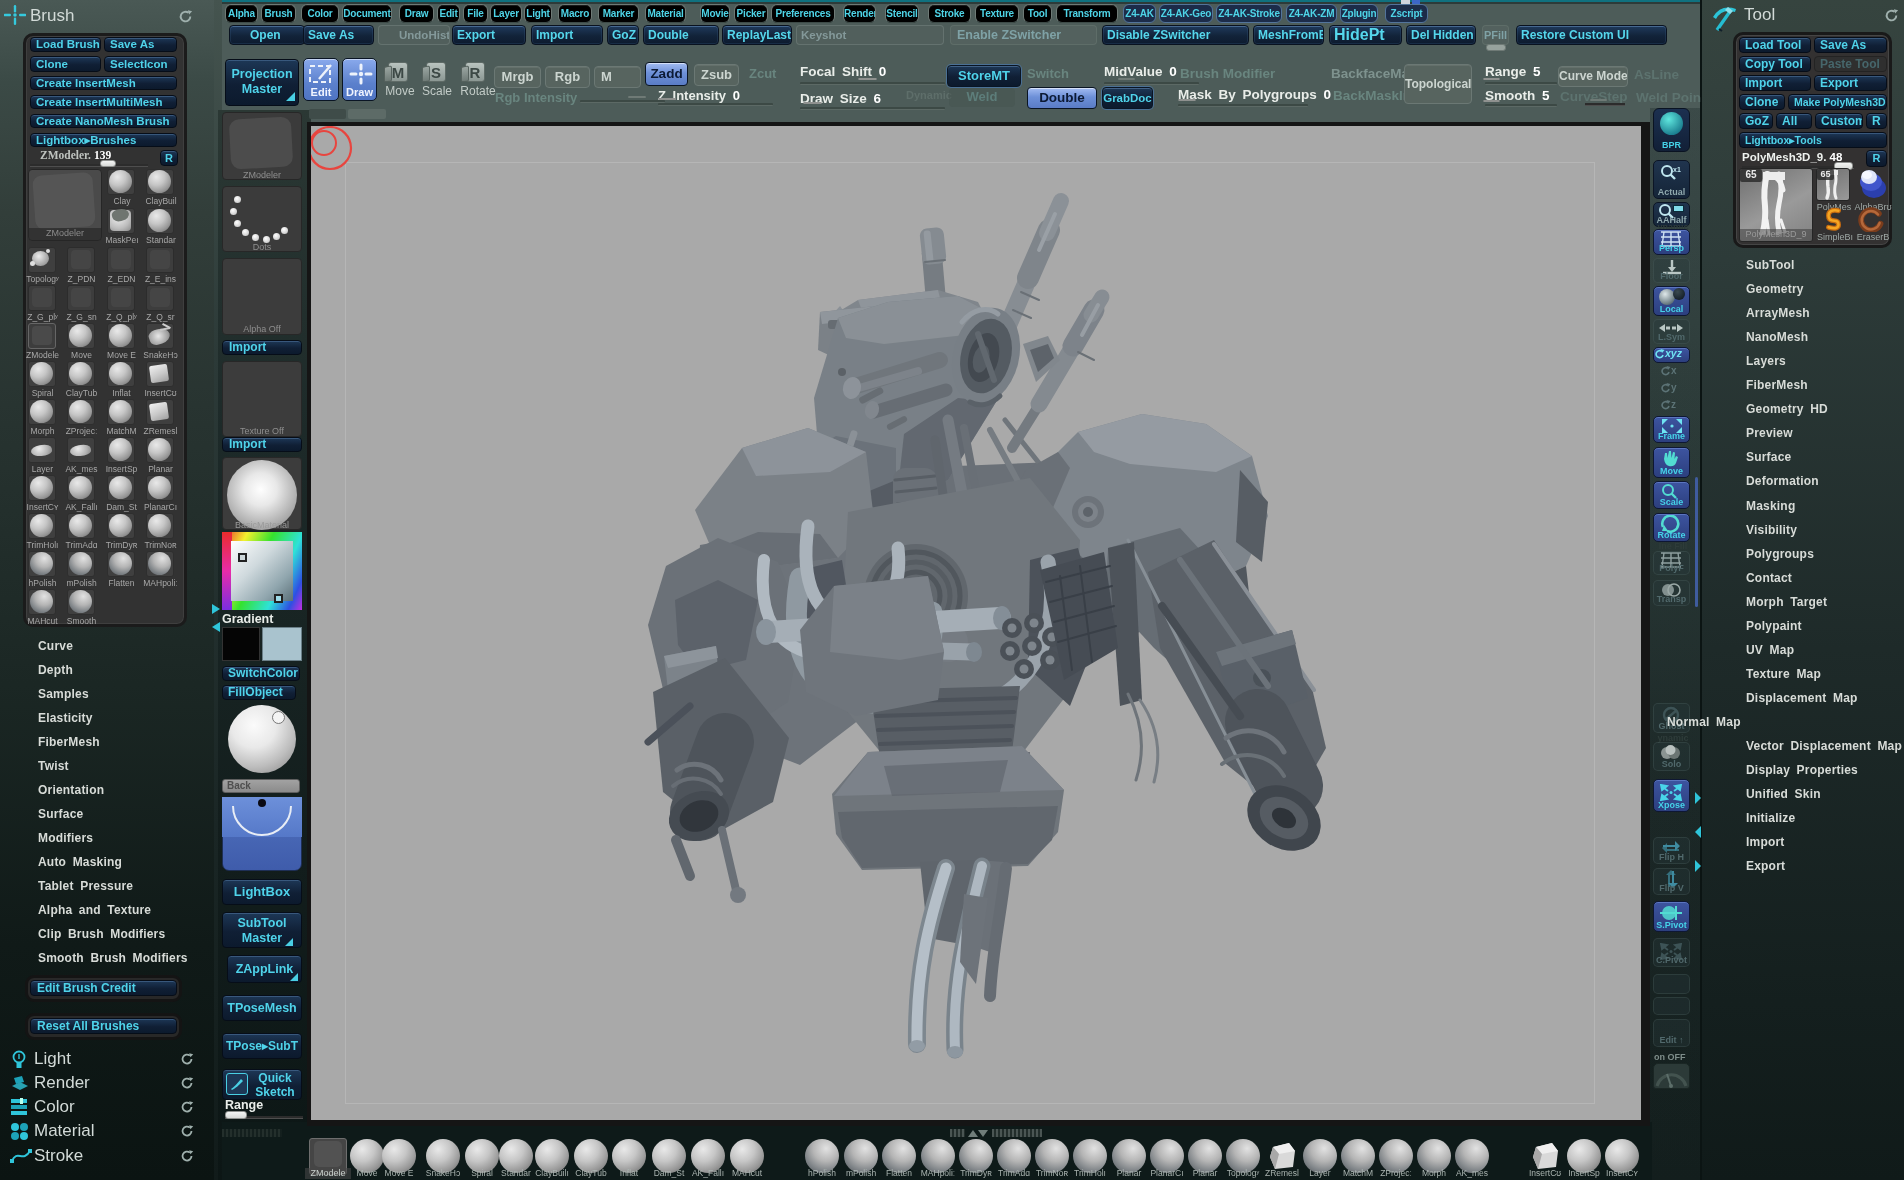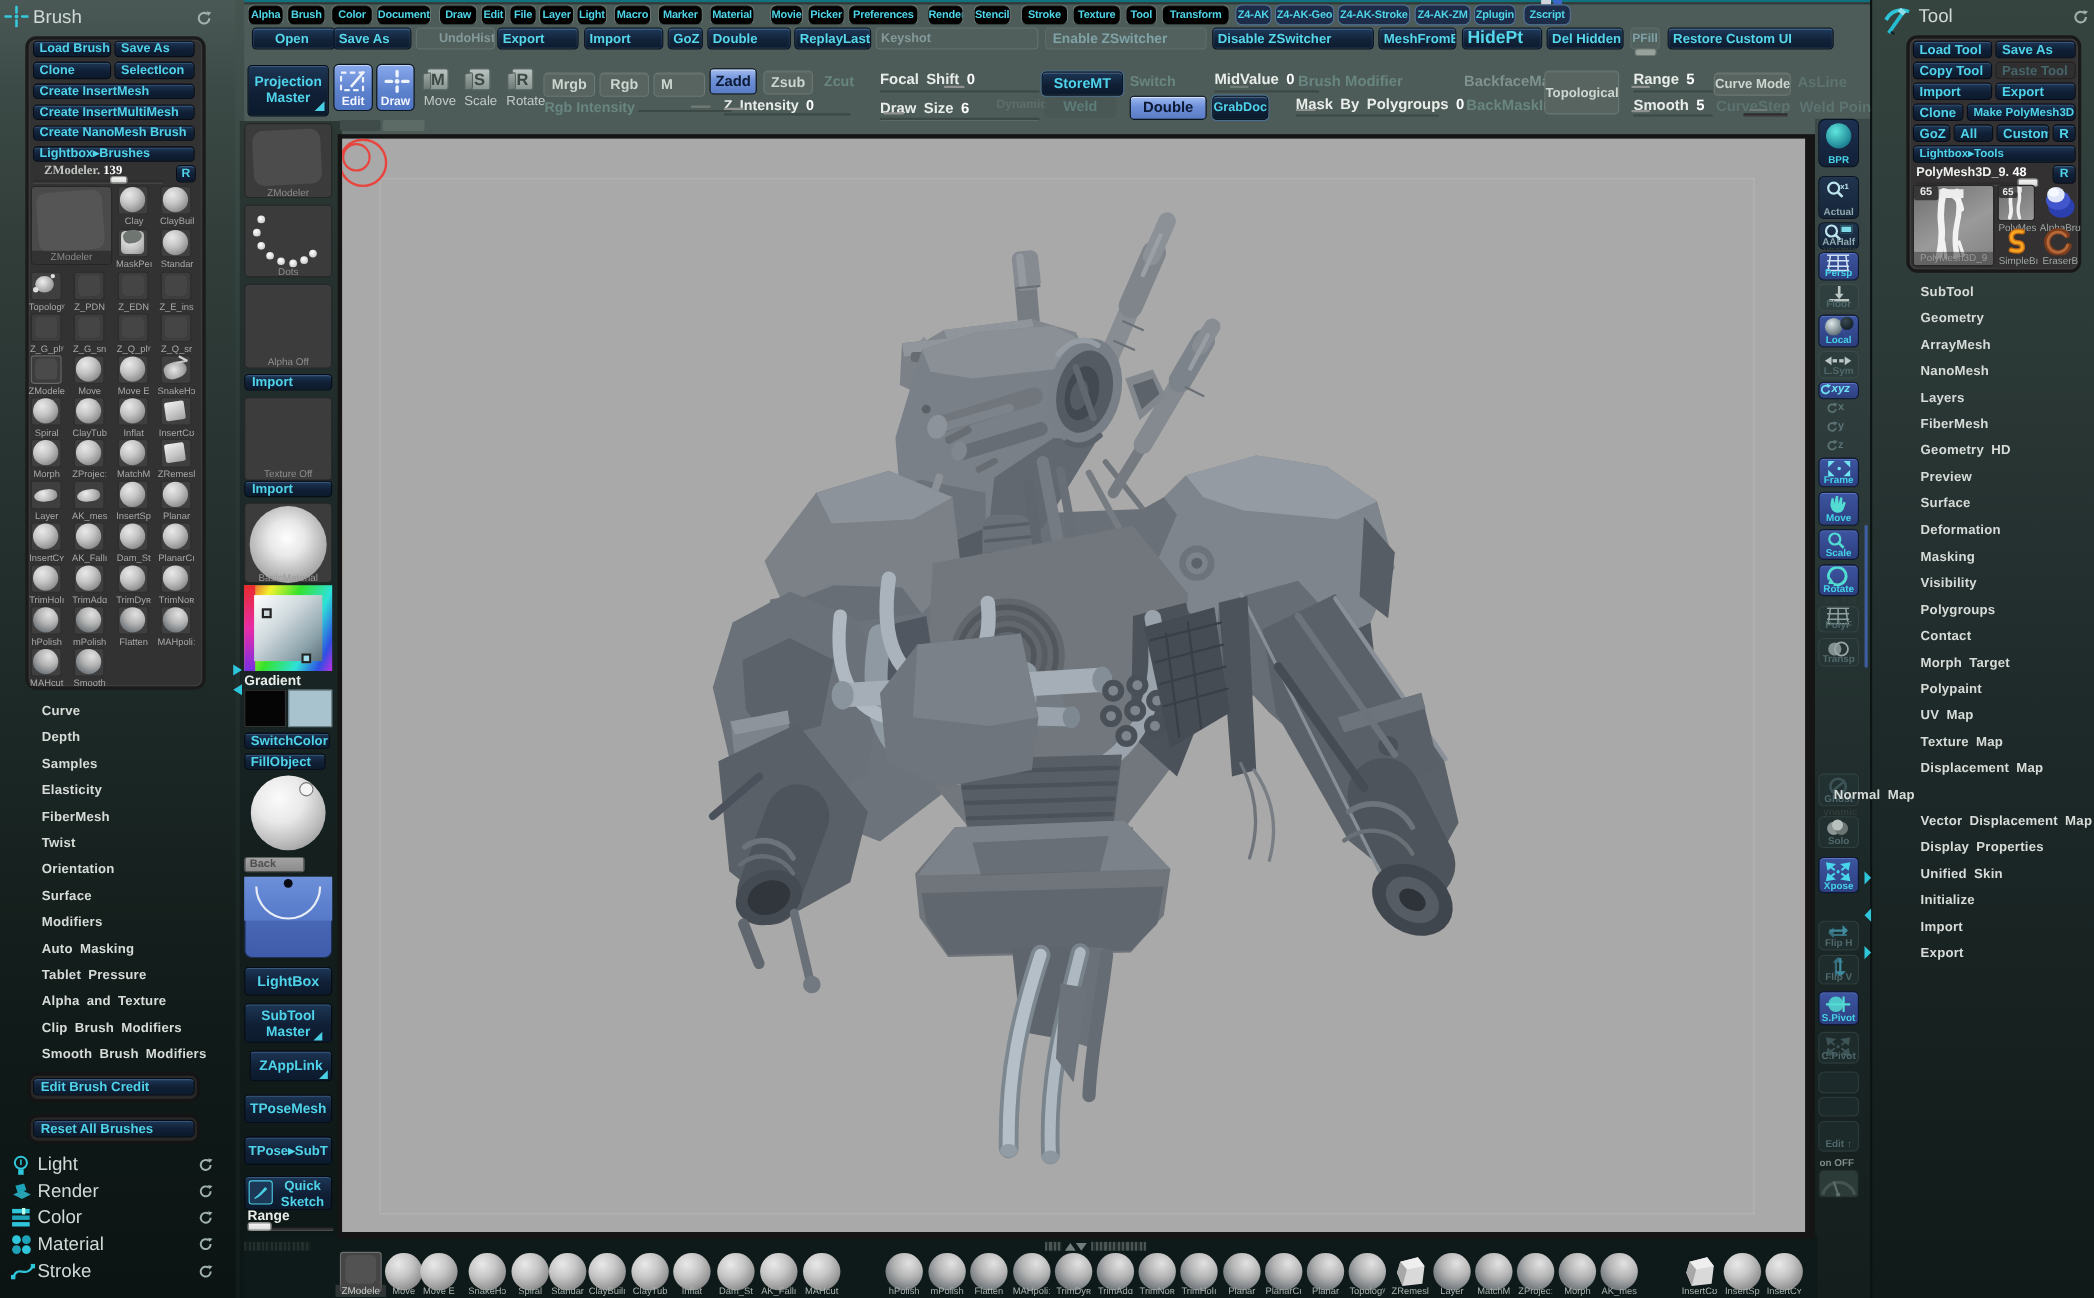--- a/index.html
+++ b/index.html
@@ -434,21 +434,21 @@
 <div style="left:231px;top:541px;width:62px;height:60px;background:linear-gradient(135deg,#ffffff,#cfd9dd 40%,#8fa5ad 75%,#5b6f78);"></div>
 <div style="left:238px;top:553px;width:9px;height:9px;background:#cdd7da;border:2px solid #222;"></div>
 <div style="left:274px;top:594px;width:9px;height:9px;background:#9fdbe8;border:2px solid #222;"></div>
 <div style="left:222px;top:612px;width:80px;height:13px;font-size:12.5px;color:#e9ede9;font-weight:bold;">Gradient</div>
 <div style="left:222px;top:627px;width:38px;height:34px;background:#050505;border:1px solid #333;"></div>
 <div style="left:262px;top:627px;width:40px;height:34px;background:#a9c3ce;border:1px solid #6a7f88;"></div>
 <div class="pnavy" style="left:222px;top:666px;width:78px;height:15px;font-size:12px;line-height:13px;text-align:left;padding-left:5px;">SwitchColor</div>
 <div class="pnavy" style="left:222px;top:685px;width:74px;height:15px;font-size:12px;line-height:13px;text-align:left;padding-left:5px;">FillObject</div>
 <div style="left:228px;top:705px;width:68px;height:68px;border-radius:50%;background:radial-gradient(circle at 38% 30%,#fbfbfb,#e9e9e9 35%,#bdbdbd 65%,#8d8d8d 92%);"></div>
 <div style="left:272px;top:711px;width:13px;height:13px;border-radius:50%;background:#f4f4f4;border:1.5px solid #777;"></div>
-<div style="left:222px;top:779px;width:55px;height:14px;background:linear-gradient(#a2a2a2,#8b8b8b);border:1px solid #5f5f5f;border-radius:3px;color:#4f4f4f;font-size:10px;font-weight:bold;padding-left:4px;line-height:12px;text-align:left;">Back</div>
+<div style="left:222px;top:779px;width:78px;height:14px;background:linear-gradient(#a2a2a2,#8b8b8b);border:1px solid #5f5f5f;border-radius:3px;color:#4f4f4f;font-size:10px;font-weight:bold;padding-left:4px;line-height:12px;text-align:left;">Back</div>
 <div style="left:222px;top:797px;width:80px;height:74px;border-radius:7px;background:linear-gradient(180deg,#5a7fd0,#4766b4 55%,#3f5cab);border:1px solid #1e2f55;overflow:hidden;"></div>
 <div style="left:222px;top:797px;width:80px;height:40px;background:linear-gradient(180deg,#6d90da,#5578c8);"></div>
 <svg style="position:absolute;left:222px;top:797px" width="80" height="74" viewBox="0 0 80 74">
       <path d="M11 9 a 29 29 0 0 0 58 0" fill="none" stroke="#e8edf5" stroke-width="2"></path>
       <circle cx="40" cy="6" r="4" fill="#0a0a14"></circle>
     </svg>
 <div class="pnavy" style="left:222px;top:879px;width:80px;height:26px;font-size:13px;line-height:24px;">LightBox</div>
 <div class="pnavy" style="left:222px;top:912px;width:80px;height:36px;font-size:12.5px;line-height:15px;padding-top:3px;">SubTool<br>Master</div>
 <div style="left:285px;top:938px;width:0px;height:0px;border-left:8px solid transparent;border-bottom:8px solid #49cfe4;"></div>
 <div class="pnavy" style="left:227px;top:955px;width:75px;height:28px;font-size:12.5px;line-height:26px;">ZAppLink</div>

